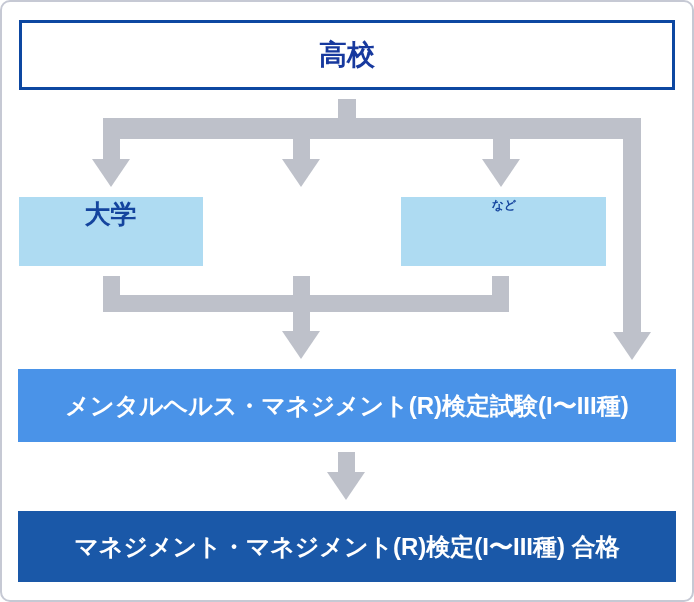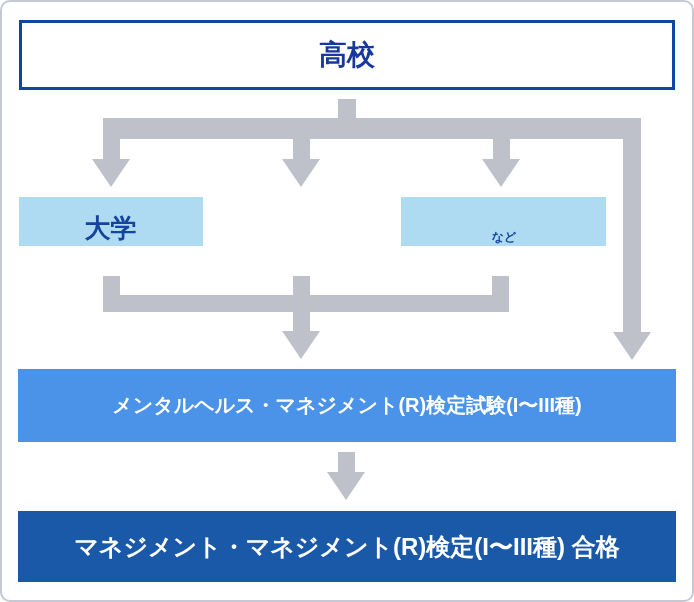--- a/index.html
+++ b/index.html
@@ -15,36 +15,36 @@
   
   .hs-box {
     position:absolute; left:17px; top:18px;
     width:650px; height:64px;
     background:#ffffff;
     border:3px solid #0d47a1;
     display:flex; align-items:center; justify-content:center;
     font-size:28px; font-weight:700; color:#17399e;
   }
   .path-box {
-    position:absolute; top:195px; height:49px;
+    position:absolute; top:195px; height:69px;
     background:#aedbf2;
-    display:flex; align-items:flex-end; justify-content:center;
+    display:flex; align-items:flex-start; justify-content:center;
     font-size:26px; font-weight:700; color:#14449e;
     white-space:nowrap;
   }
   .path-box .suffix { font-size:12px; font-weight:700; padding-left:1px; }
   .box-univ  { left:17px;  width:184px; }
   .box-jc    { left:210px; width:178px; }
   .box-voc   { left:399px; width:205px; }
   .exam-box {
     position:absolute; left:16px; top:367px;
     width:658px; height:73px;
     background:#4a93e8;
     display:flex; align-items:center; justify-content:center;
-    font-size:20px; font-weight:700; color:#ffffff;
+    font-size:24px; font-weight:700; color:#ffffff;
     white-space:nowrap;
   }
   .pass-box {
     position:absolute; left:16px; top:509px;
     width:658px; height:71px;
     background:#1a58a8;
     display:flex; align-items:center; justify-content:center;
     font-size:24px; font-weight:700; color:#ffffff;
     white-space:nowrap;
   }

